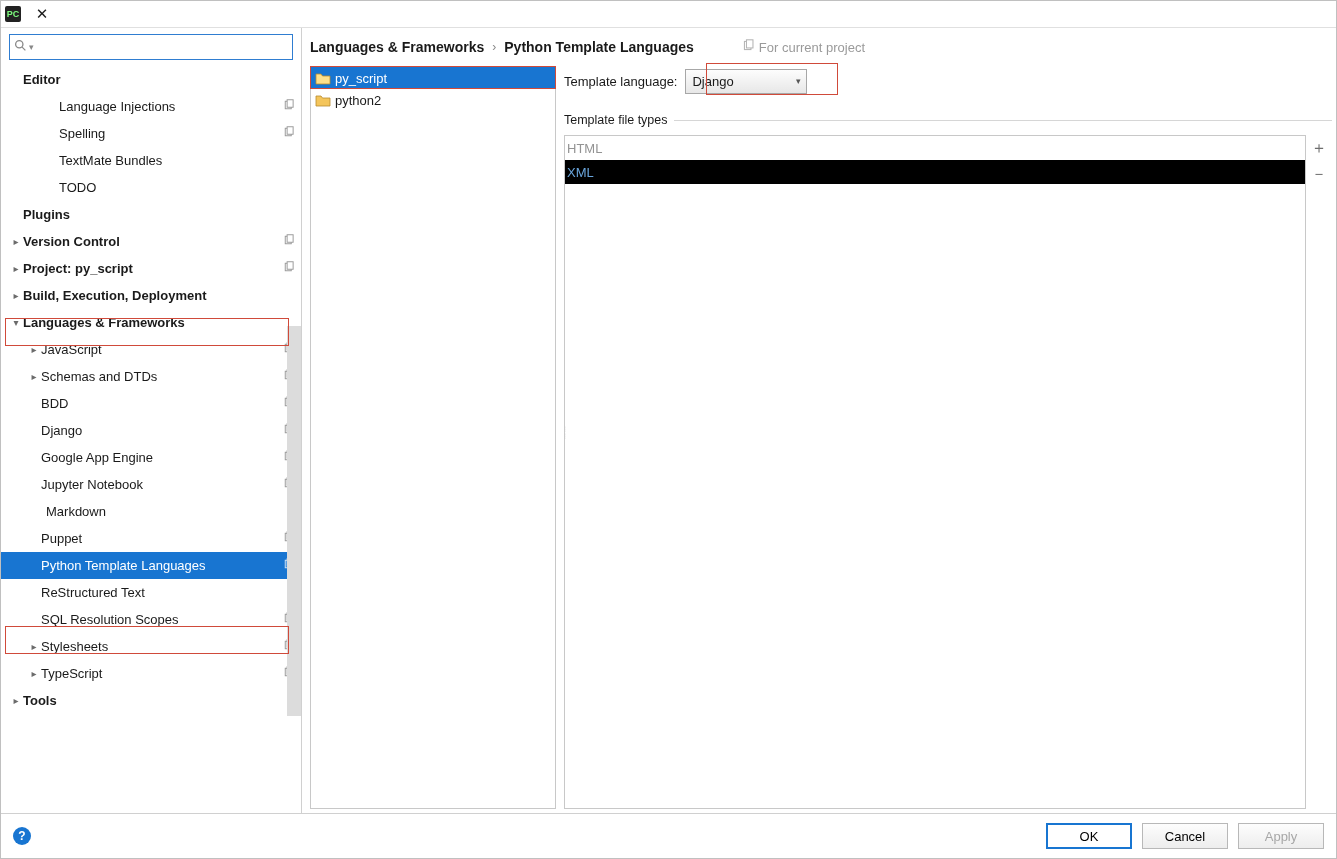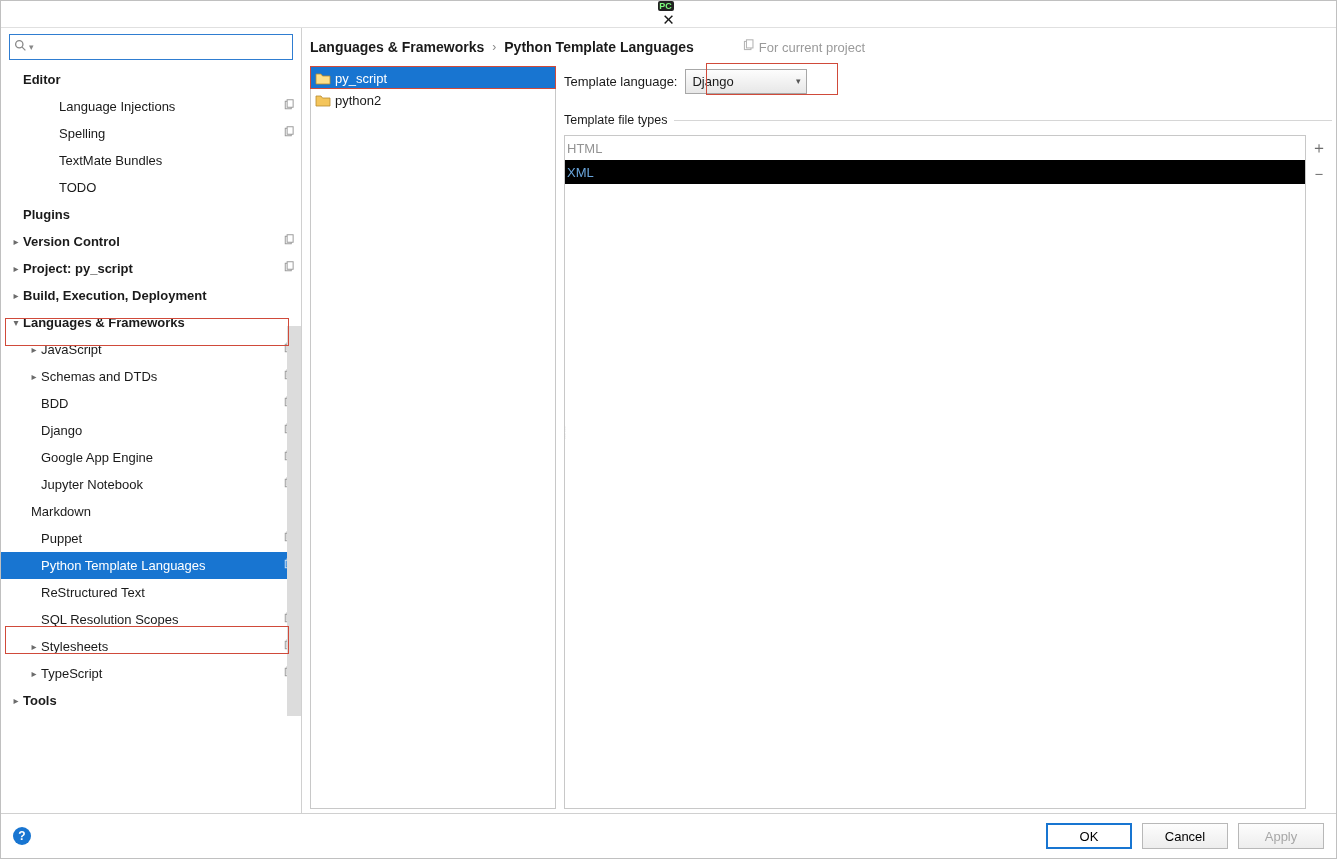--- a/index.html
+++ b/index.html
@@ -1,18 +1,18 @@
 <!DOCTYPE html>
 <html><head>
 <meta charset="utf-8">
 <style>
   html,body{margin:0;padding:0;font-family:"Segoe UI",Arial,sans-serif;font-size:13px;color:#1a1a1a;background:#fff;height:100%;overflow:hidden;}
   .window{width:1337px;height:859px;display:flex;flex-direction:column;border:1px solid #c0c0c0;box-sizing:border-box;position:relative;}
   
-  .titlebar{height:26px;display:flex;align-items:center;padding:0 4px;border-bottom:1px solid #e0e0e0;flex-direction:column;}
+  .titlebar{height:26px;display:flex;align-items:center;padding:0 4px;border-bottom:1px solid #e0e0e0;}
   .titlebar .app-icon{width:16px;height:16px;background:#222;color:#7cfc7c;font-size:9px;font-weight:bold;display:flex;align-items:center;justify-content:center;border-radius:2px;margin-right:6px;}
   .titlebar .title{flex:1;}
   .titlebar .close{width:30px;text-align:center;font-size:15px;cursor:pointer;}
   
   .body{flex:1;display:flex;min-height:0;}
   
   .sidebar{width:300px;display:flex;flex-direction:column;border-right:1px solid #d0d0d0;}
   .search-wrap{padding:6px 8px;}
   .search-box{display:flex;align-items:center;border:1px solid #2f7dd1;height:24px;padding:0 4px;background:#fff;}
   .search-box .mag{color:#888;font-size:13px;margin-right:2px;}
@@ -192,21 +192,21 @@
               </svg></span>
           </div>
           <div class="tree-row" style="padding-left: 26px;">
             <span class="arrow none">▸</span>
             <span class="label">Jupyter Notebook</span>
             <span class="copy-icon"><svg width="12" height="12" viewBox="0 0 16 16">
                 <rect x="3" y="3" width="8" height="10" fill="none" stroke="currentColor" stroke-width="1.3"></rect>
                 <rect x="5.5" y="1" width="8" height="10" fill="#fff" stroke="currentColor" stroke-width="1.3"></rect>
               </svg></span>
           </div>
-          <div class="tree-row" style="padding-left: 16px;">
+          <div class="tree-row" style="padding-left: 31px;">
             <span class="arrow none">▸</span>
             <span class="label">Markdown</span>
           </div>
           <div class="tree-row" style="padding-left: 26px;">
             <span class="arrow none">▸</span>
             <span class="label">Puppet</span>
             <span class="copy-icon"><svg width="12" height="12" viewBox="0 0 16 16">
                 <rect x="3" y="3" width="8" height="10" fill="none" stroke="currentColor" stroke-width="1.3"></rect>
                 <rect x="5.5" y="1" width="8" height="10" fill="#fff" stroke="currentColor" stroke-width="1.3"></rect>
               </svg></span>

